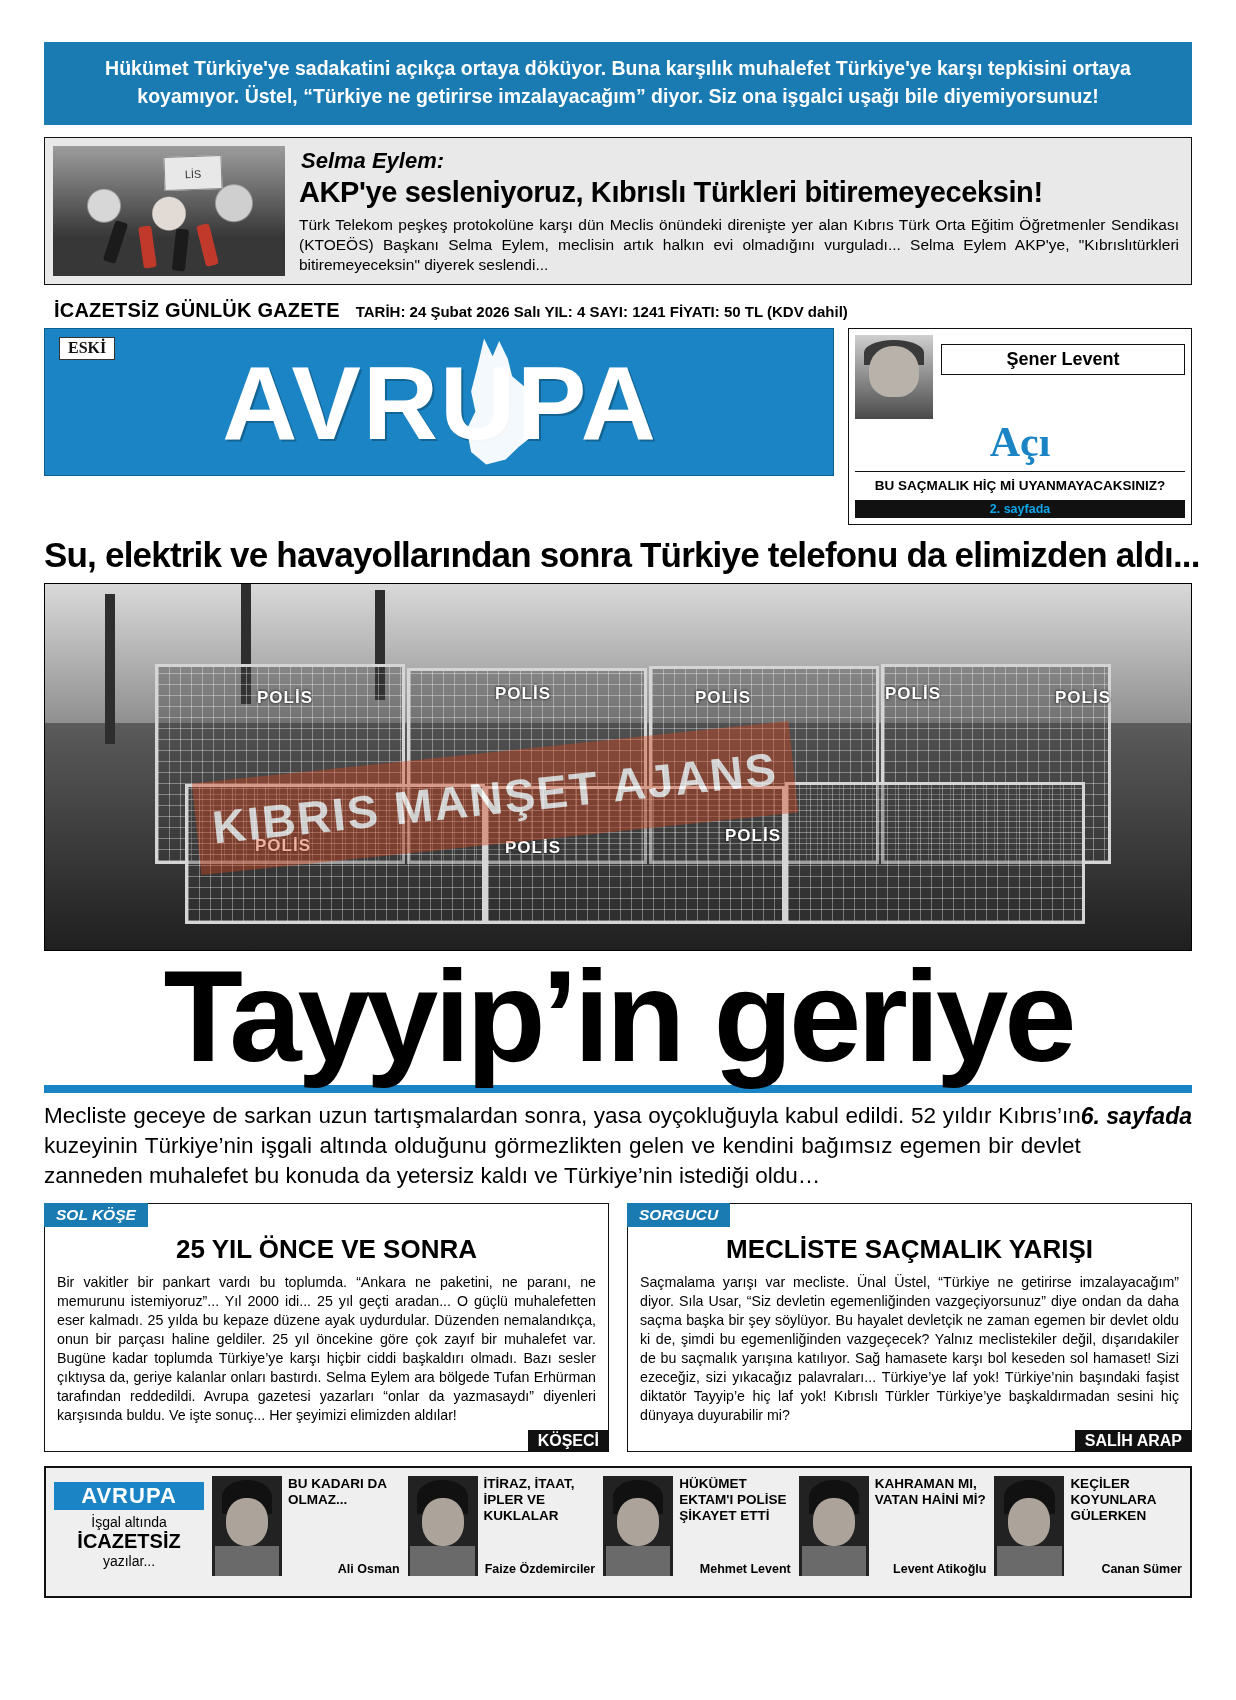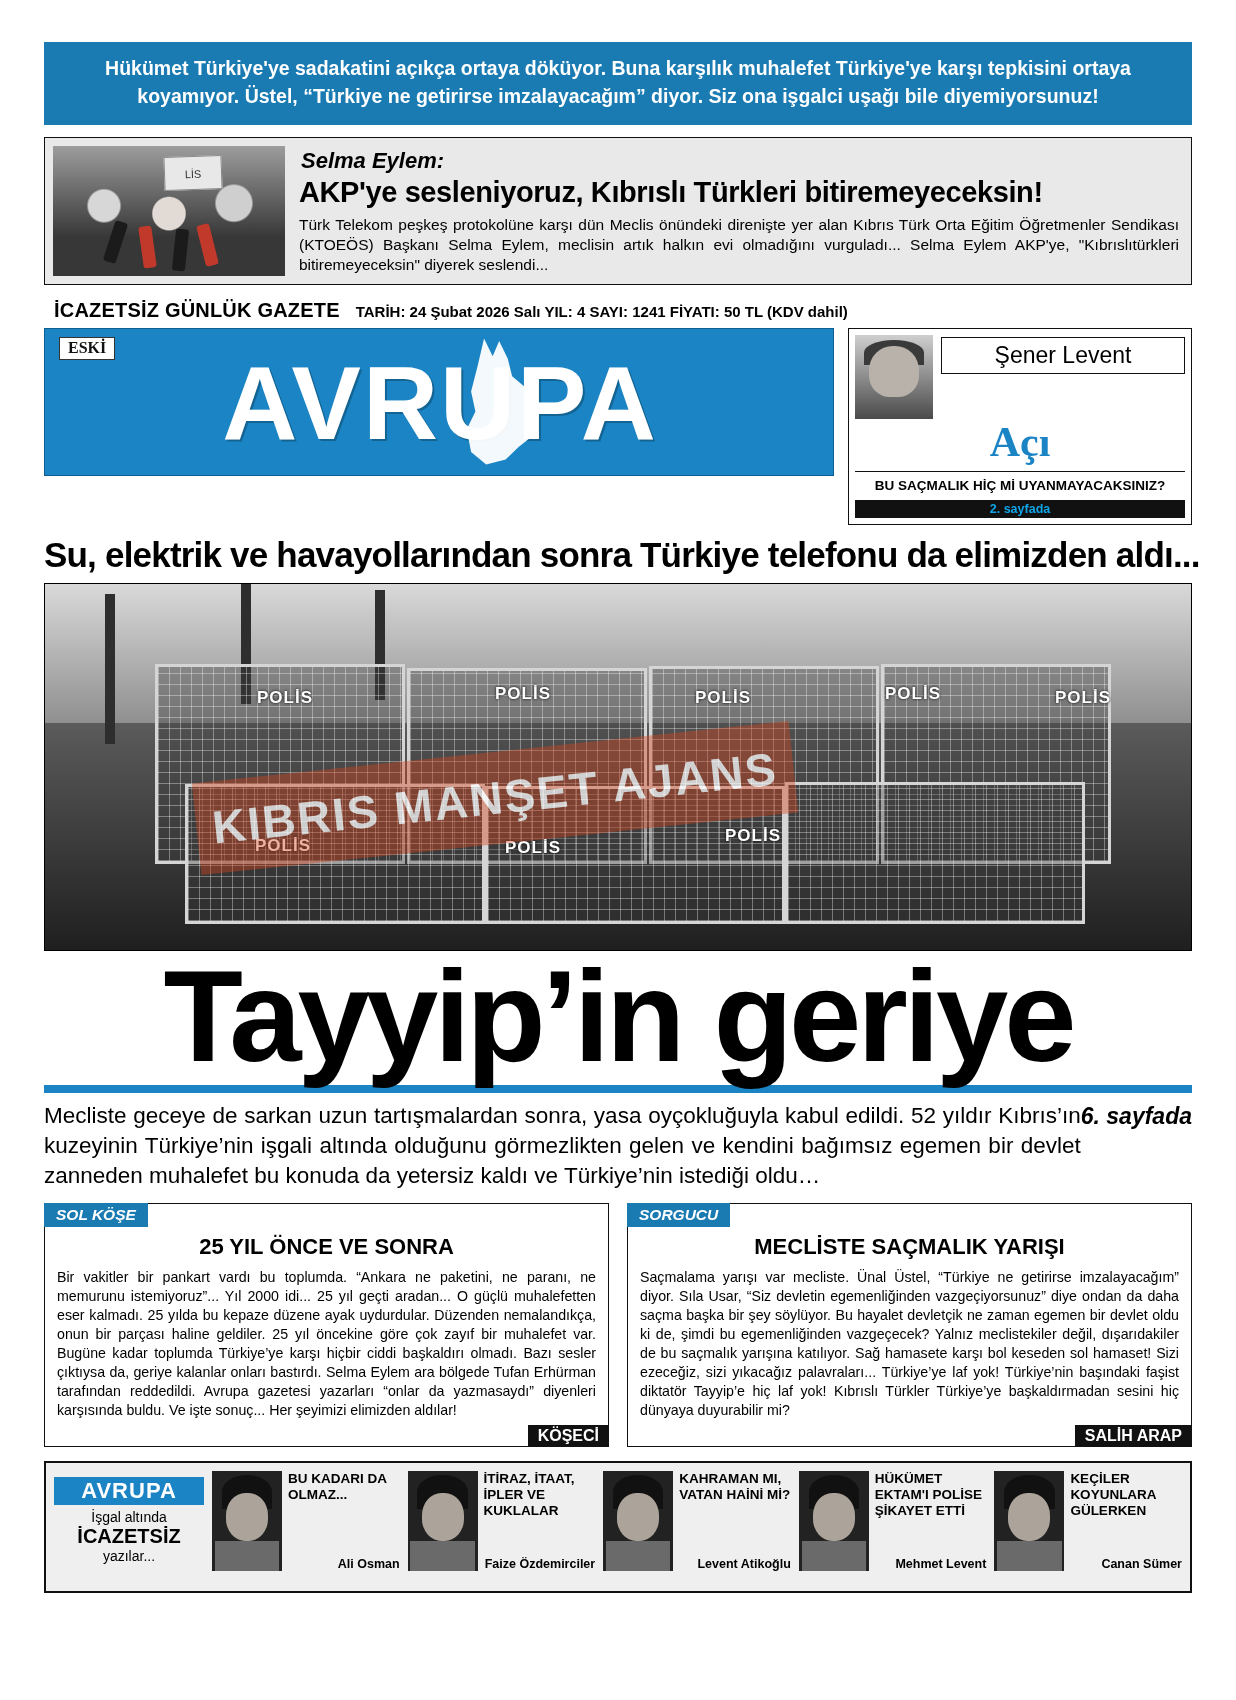--- a/index.html
+++ b/index.html
@@ -128,22 +128,22 @@
   }
   .ac-photo .face {
     position:absolute; left:18%; top:14%; width:64%; height:60%;
     background:#b9b2aa; border-radius:48% 48% 42% 42%;
   }
   .ac-photo .hair {
     position:absolute; left:12%; top:6%; width:76%; height:30%;
     background:#3a3a3a; border-radius:50% 50% 0 0;
   }
   .ac-name {
-    flex:1 1 auto; border:1px solid #111; text-align:center; font-weight:normal;
-    font-size: 23px; padding: 4px 2px; margin-top: 2px;
+    flex:1 1 auto; border:1px solid #111; text-align:center; font-weight:bold;
+    font-size: 18px; padding: 4px 2px; margin-top: 9px;
   }
   .ac-logo {
     text-align:center; font-weight:bold; font-size:42px; color:#1a84c4;
     font-family:"Liberation Serif", serif; line-height:1; margin-top:2px;
   }
   .ac-sub {
     text-align:center; font-weight:bold; font-size:13.5px; line-height:1.25;
     margin-top: 8px; border-top:1px solid #111; padding-top:6px;
   }
   .ac-page {
@@ -204,21 +204,21 @@
   
   .cols { display: flex; gap: 18px; margin-top: 12px; }
   .col { flex: 1 1 50%; border: 1px solid #111; position: relative; padding: 0; }
   .col-tag {
     background: #1a7bb3; color: #fff; font-style: italic; font-weight: bold;
     font-size: 15.5px; padding: 3px 12px; display: inline-block;
     position: absolute; left: -1px; top: -1px;
   }
   .col-inner { padding: 30px 12px 26px 12px; }
   .col-title {
-    text-align: center; font-weight: bold; font-size: 22px; margin-bottom: 8px;
+    text-align: center; font-weight: bold; font-size: 26px; margin-bottom: 8px;
   }
   .col-body { font-size: 14.2px; line-height: 1.34; text-align: justify; }
   .col-sign {
     position: absolute; right: -1px; bottom: -1px;
     background: #111; color: #fff; font-weight: bold; font-size: 16px;
     padding: 2px 10px;
   }
 
   
   .bottom {
@@ -387,34 +387,34 @@
       </div>
     </div>
 
     <div class="author">
       <div class="au-photo">
           <div class="h"></div>
           <div class="f"></div>
           <div class="b"></div>
         </div>
       <div class="au-right">
-        <div class="au-title">KAHRAMAN MI, VATAN HAİNİ Mİ?</div>
-        <div class="au-name">Levent Atikoğlu</div>
+        <div class="au-title">HÜKÜMET EKTAM'I POLİSE ŞİKAYET ETTİ</div>
+        <div class="au-name">Mehmet Levent</div>
       </div>
     </div>
 
     <div class="author">
       <div class="au-photo">
           <div class="h"></div>
           <div class="f"></div>
           <div class="b"></div>
         </div>
       <div class="au-right">
-        <div class="au-title">HÜKÜMET EKTAM'I POLİSE ŞİKAYET ETTİ</div>
-        <div class="au-name">Mehmet Levent</div>
+        <div class="au-title">KAHRAMAN MI, VATAN HAİNİ Mİ?</div>
+        <div class="au-name">Levent Atikoğlu</div>
       </div>
     </div>
 
     <div class="author">
       <div class="au-photo">
           <div class="h"></div>
           <div class="f"></div>
           <div class="b"></div>
         </div>
       <div class="au-right">

